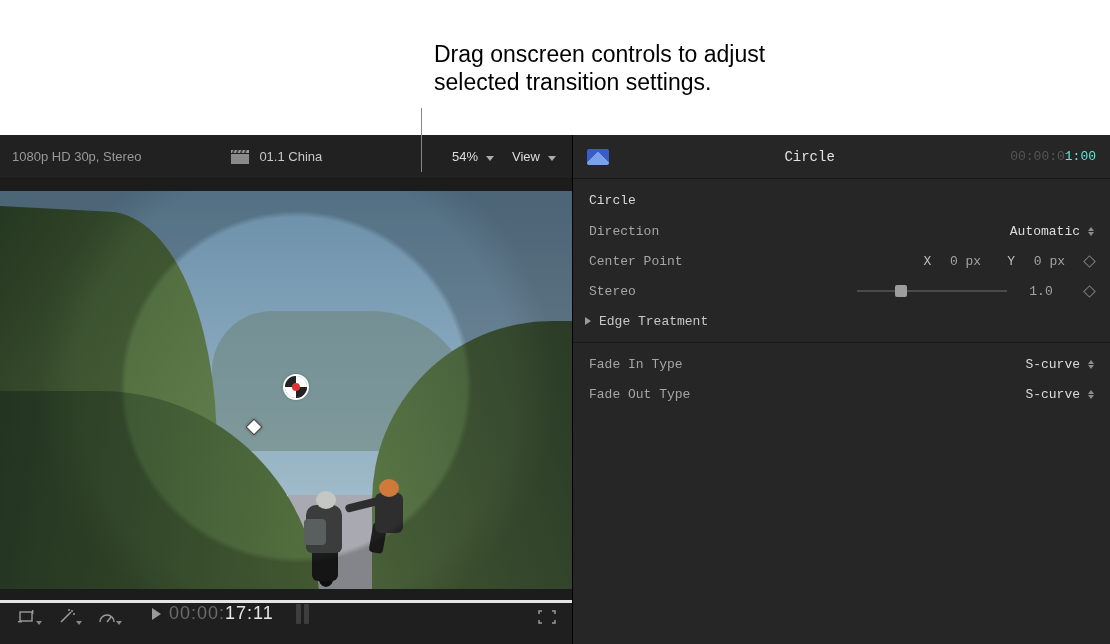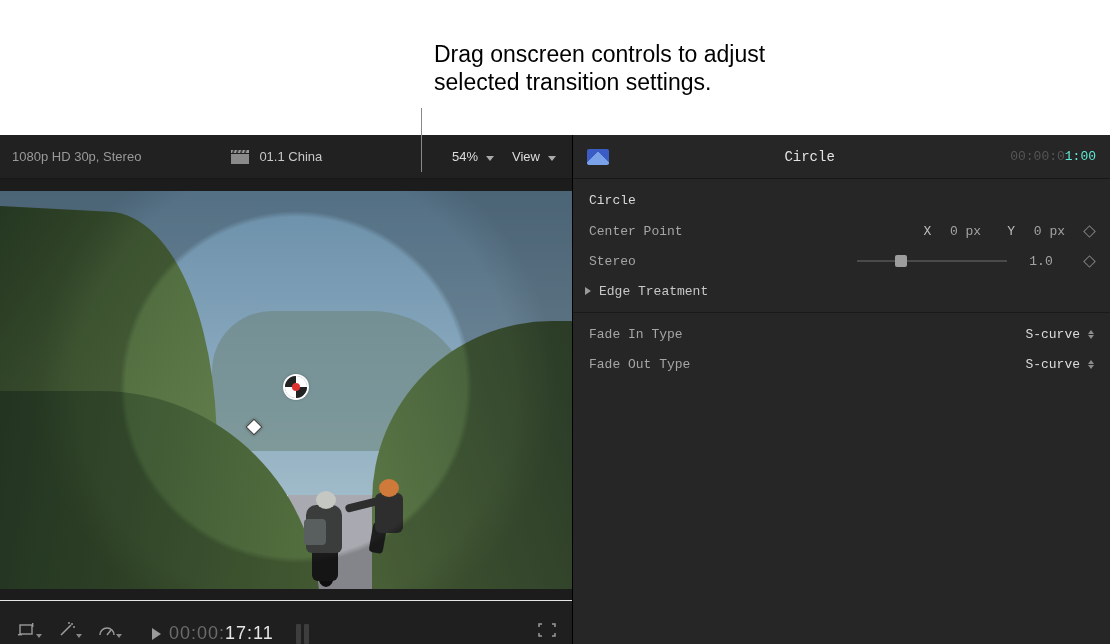--- a/index.html
+++ b/index.html
@@ -62,21 +62,21 @@
     box-shadow: 0 0 0 2px #fff, 0 0 4px rgba(0,0,0,0.6);
     cursor: move;
   }
   .osc-center::after { content:""; position:absolute; left:50%; top:50%; width:8px; height:8px; margin:-4px 0 0 -4px; border-radius:50%; background:#d33; }
   .osc-diamond {
     position:absolute; width:12px; height:12px; background:#fff; border:1px solid #333; transform: rotate(45deg);
     box-shadow: 0 0 3px rgba(0,0,0,0.5); cursor: move;
   }
 
   
-  .viewer-botbar { height: 44px; border-top: 1px solid #e5e5e5; display: flex; align-items: flex-end; padding: 0 10px; font-size: 13px; color: #888; background:#1f1f1f; }
+  .viewer-botbar { height: 44px; border-top: 3px solid #e5e5e5; display: flex; align-items: flex-start; padding: 0 10px; font-size: 13px; color: #888; background:#1f1f1f; }
   .tool-btn { width: 34px; height: 28px; display:flex; align-items:center; justify-content:center; color:#9b9b9b; cursor:pointer; position:relative; }
   .tool-btn.caret::after { content:""; position:absolute; right:2px; bottom:6px; width:0;height:0;border-left:3px solid transparent;border-right:3px solid transparent;border-top:4px solid #888; }
   .tool-group { display:flex; gap:6px; }
   .tc-block { display:flex; align-items:center; gap:8px; margin-left:28px; }
   .play-tri { width:0;height:0;border-top:6px solid transparent;border-bottom:6px solid transparent;border-left:9px solid #9a9a9a; cursor:pointer; }
   .timecode { font-variant-numeric: tabular-nums; font-size:18px; letter-spacing:1px; color:#6b6b6b; }
   .timecode .active { color:#e6e6e6; }
   .skim-bars { display:flex; gap:3px; margin-left:14px; }
   .skim-bars span { width:5px; height:20px; background:#3d3d3d; border-radius:1px; }
   .botbar-spacer { flex:1; }
@@ -241,20 +241,32 @@
         <div class="trans-icon"></div>
         <div class="insp-title">Circle</div>
         <div class="insp-dur">
           <span class="dim">00:00:0</span><span class="lit">1:00</span>
         </div>
       </div>
 
       <div class="insp-body">
         <div class="section-title">Circle</div>
 
+        <div class="row">
+          <div class="label">Direction</div>
+          <div class="value-area">
+            <div class="dropdown-val">
+              <span>Automatic</span>
+              <span class="stepper">
+                  <span class="up"></span>
+                  <span class="dn"></span>
+                </span>
+            </div>
+          </div>
+        </div>
 
         <div class="row">
           <div class="label">Center Point</div>
           <div class="value-area">
             <span class="axis-lbl">X</span>
             <span class="val-txt">0 px</span>
             <span class="axis-lbl" style="margin-left:16px;">Y</span>
             <span class="val-txt">0 px</span>
             <span class="kf-diamond"></span>
           </div>

